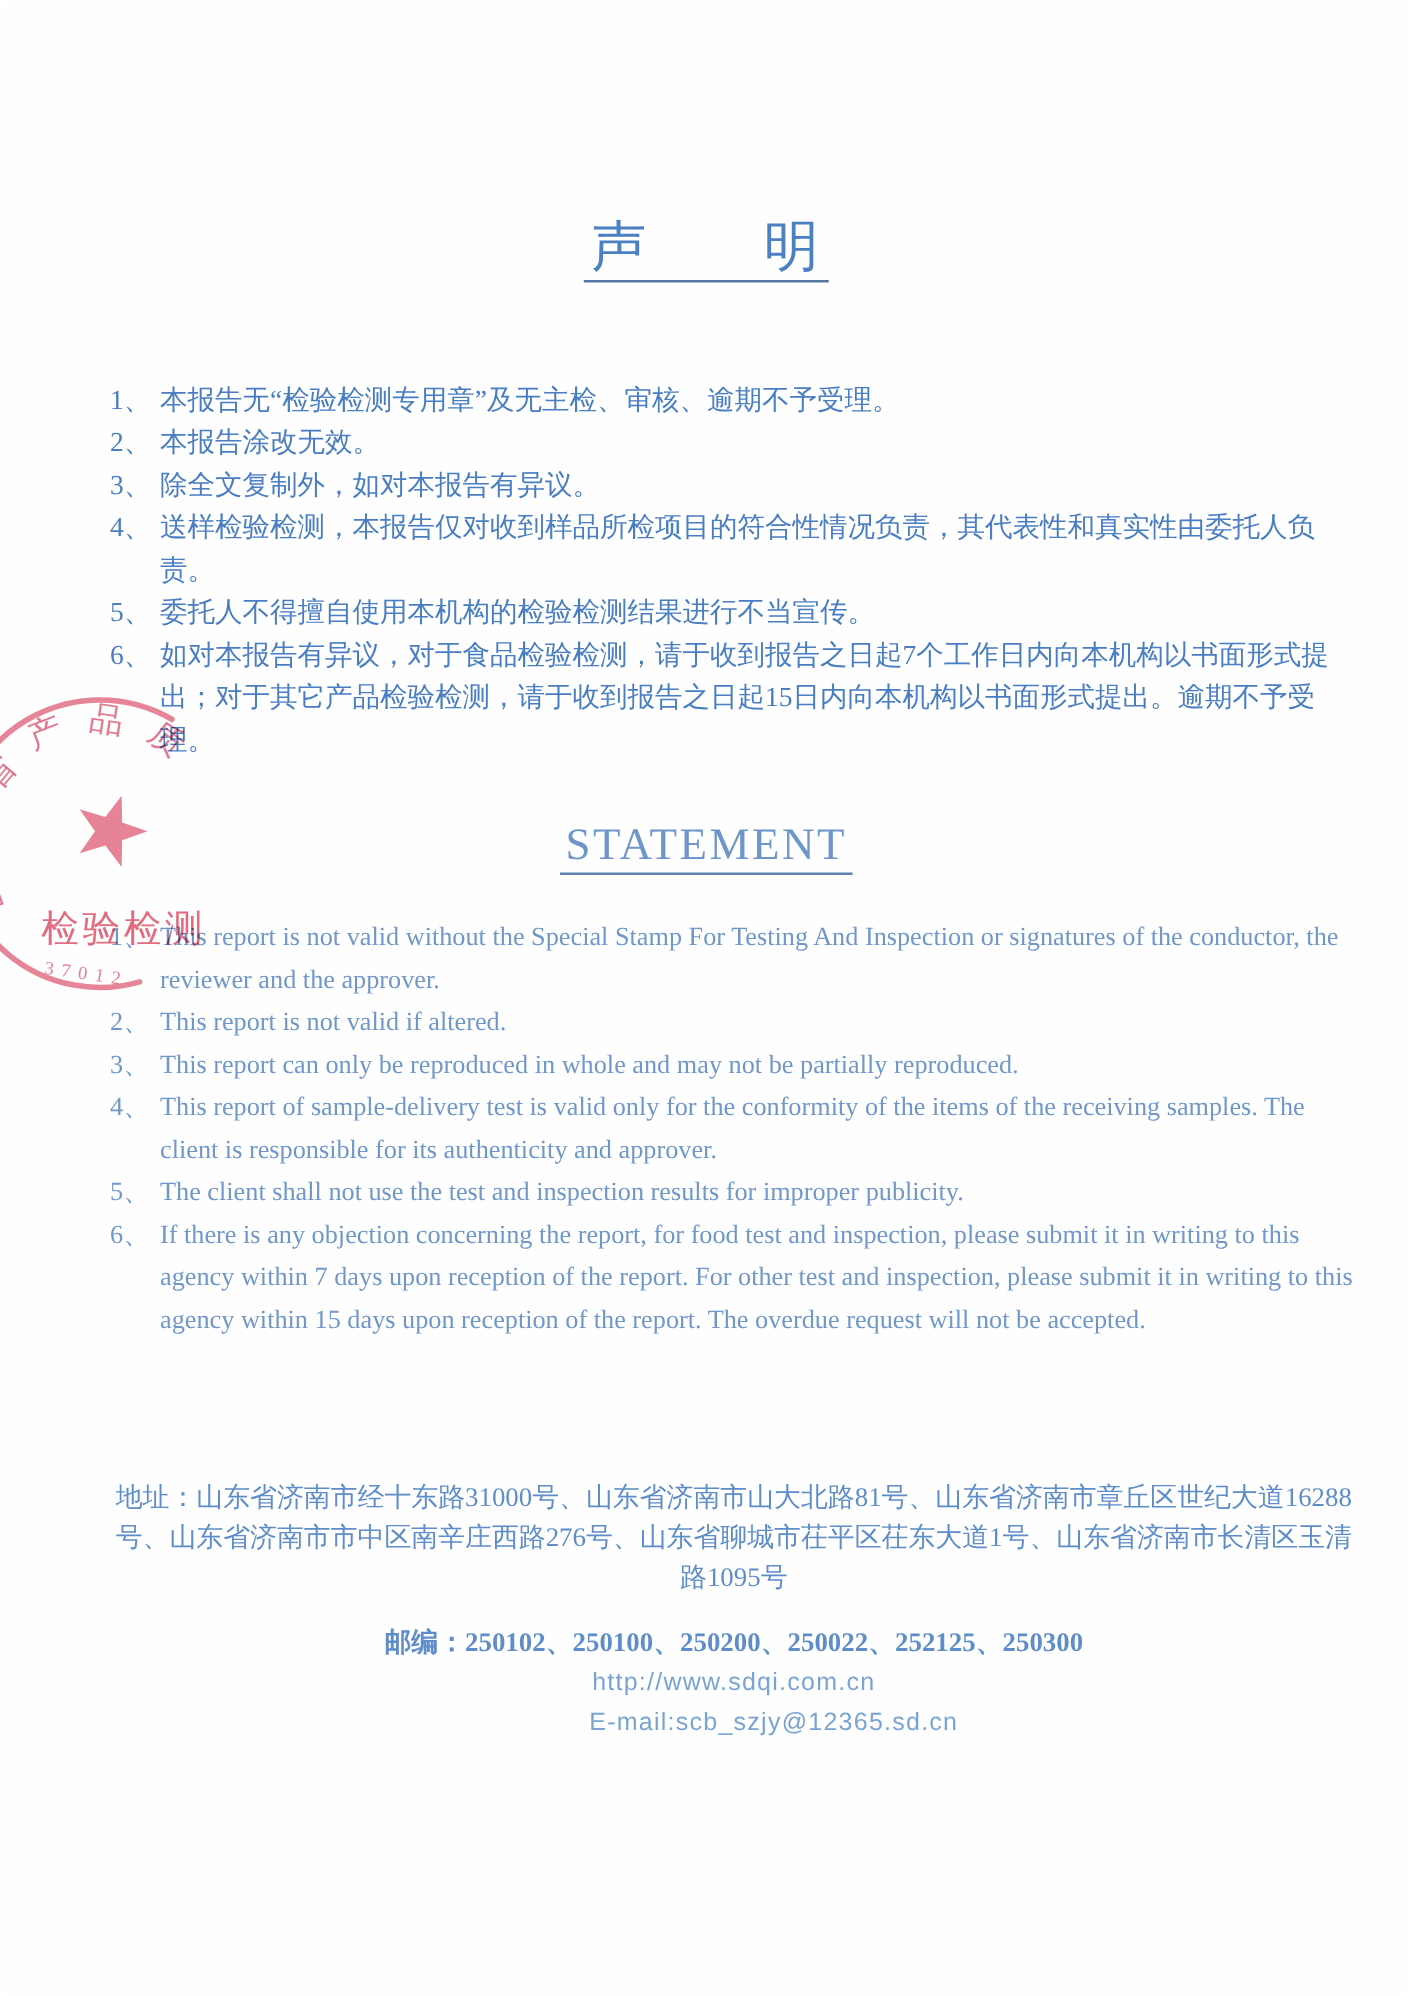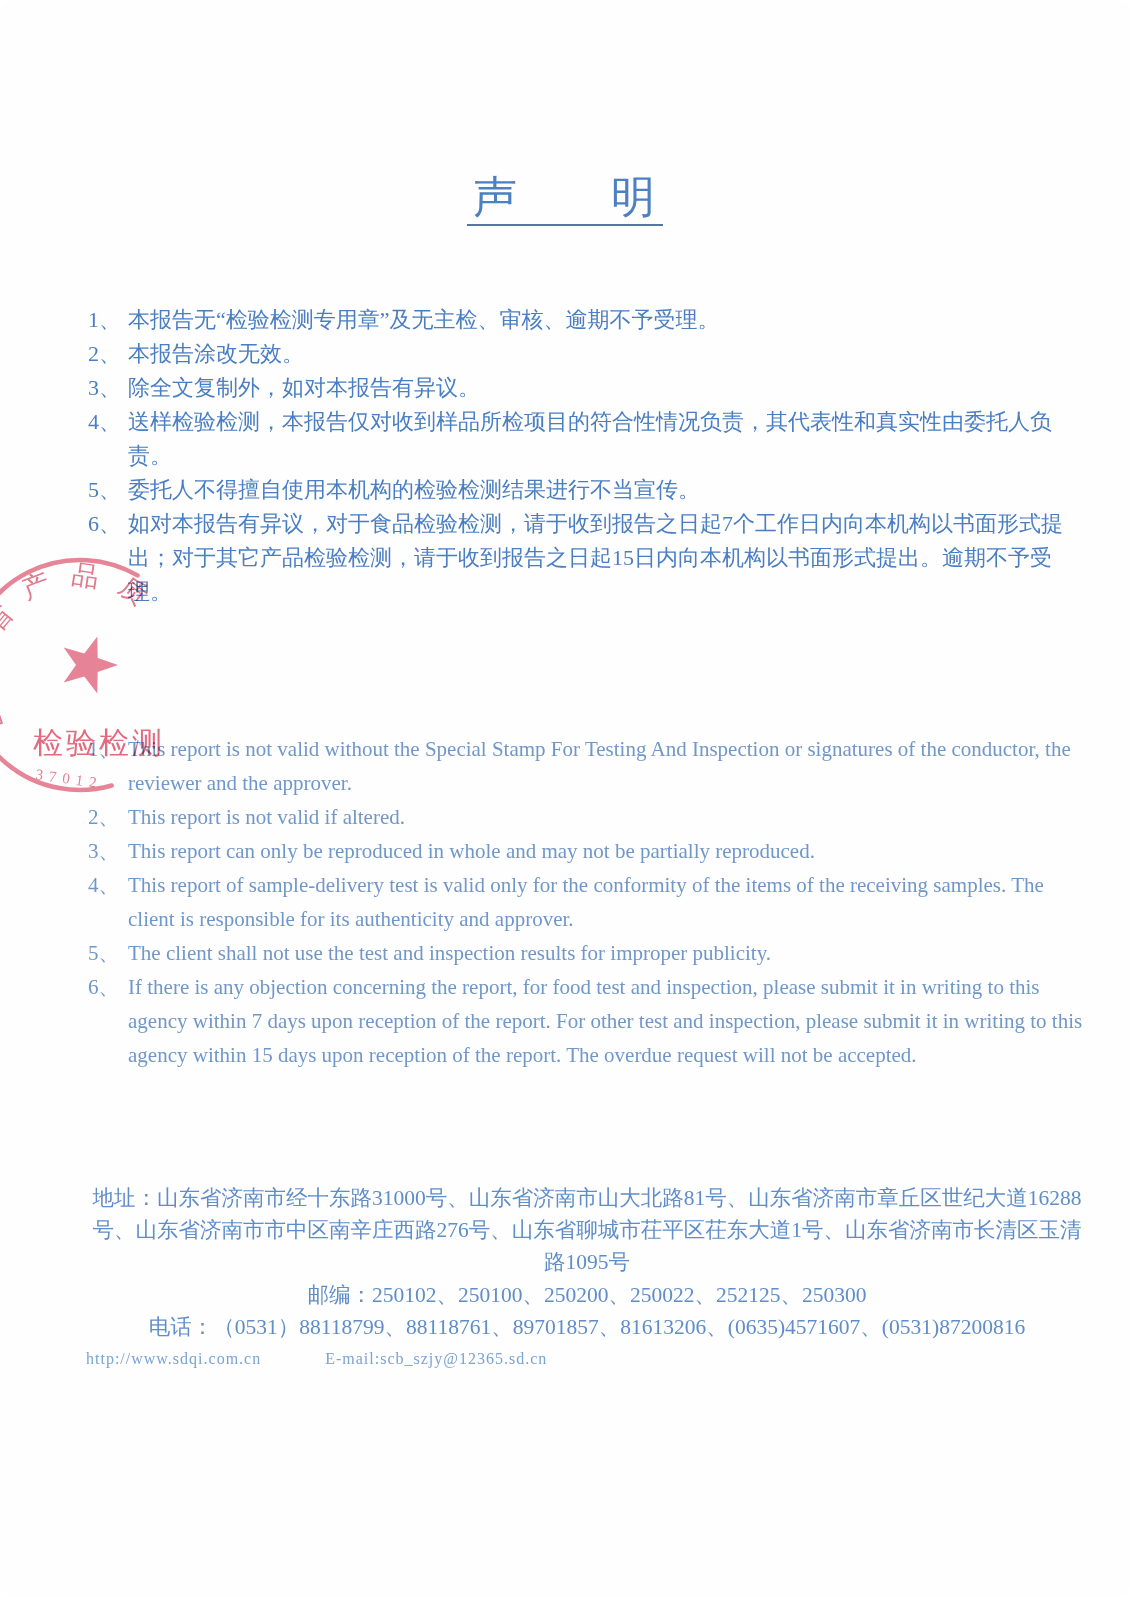--- a/index.html
+++ b/index.html
@@ -24,23 +24,23 @@
     font-size:36px;line-height:1.15;color:#6f96c9;letter-spacing:2px;}
   .title-en .u{display:inline-block;border-bottom:2px solid #5e82b4;padding:0 4px 2px 4px;}
   
   .en-list{position:absolute;top:732px;left:88px;width:996px;margin:0;padding:0;list-style:none;
     font-size:21px;line-height:34px;color:#7097ca;}
   .en-list li{display:flex;}
   
   .footer{position:absolute;top:1182px;left:86px;width:1002px;
     font-size:21.5px;line-height:32px;color:#5f8dc9;}
   .footer p{margin:0;text-align:center;}
-  .footer p.gap{margin-top:1px;}
-  .web-line{display:flex;font-family:Liberation Serif, serif;
-    font-size:16px;color:#79a3d3;letter-spacing:1px;}
+  .footer p.gap{margin-top:20px;font-weight:bold;}
+  .web-line{display:flex;font-family:Liberation Sans, sans-serif;
+    font-size:20px;color:#79a3d3;letter-spacing:1px;flex-direction:column;}
   .email{margin-left:64px;}
   
   .stamp{position:absolute;left:-45px;top:545px;width:280px;height:280px;
     mix-blend-mode:multiply;opacity:.92;pointer-events:none;}
 </style>
 </head>
 <body>
 
 <div class="page">
 
@@ -68,20 +68,23 @@
     <li>
       <span class="itm-num">5、</span>
       <span class="itm-txt">委托人不得擅自使用本机构的检验检测结果进行不当宣传。</span>
     </li>
     <li>
       <span class="itm-num">6、</span>
       <span class="itm-txt">如对本报告有异议，对于食品检验检测，请于收到报告之日起7个工作日内向本机构以书面形式提出；对于其它产品检验检测，请于收到报告之日起15日内向本机构以书面形式提出。逾期不予受理。</span>
     </li>
   </ol>
 
+  <div class="title-en">
+    <span class="u">STATEMENT</span>
+  </div>
 
   <ol class="en-list">
     <li>
       <span class="itm-num">1、</span>
       <span class="itm-txt">This report is not valid without the Special Stamp For Testing And Inspection or signatures of the conductor, the reviewer and the approver.</span>
     </li>
     <li>
       <span class="itm-num">2、</span>
       <span class="itm-txt">This report is not valid if altered.</span>
     </li>
@@ -99,21 +102,20 @@
     </li>
     <li>
       <span class="itm-num">6、</span>
       <span class="itm-txt">If there is any objection concerning the report, for food test and inspection, please submit it in writing to this agency within 7 days upon reception of the report. For other test and inspection, please submit it in writing to this agency within 15 days upon reception of the report. The overdue request will not be accepted.</span>
     </li>
   </ol>
 
   <div class="footer">
     <p><span>地址：</span><span>山东省济南市经十东路31000号、山东省济南市山大北路81号、山东省济南市章丘区世纪大道16288号、山东省济南市市中区南辛庄西路276号、山东省聊城市茌平区茌东大道1号、山东省济南市长清区玉清路1095号</span></p>
     <p class="gap"><span>邮编：</span><span>250102、250100、250200、250022、252125、250300</span></p>
-    <p><span>电话：</span><span>（0531）88118799、88118761、89701857、81613206、(0635)4571607、(0531)87200816</span></p>
     <p class="web-line">
       <span>http://www.sdqi.com.cn</span>
       <span class="email">E-mail:scb_szjy@12365.sd.cn</span>
     </p>
   </div>
 
   <svg class="stamp" viewBox="0 0 280 280" xmlns="http://www.w3.org/2000/svg" aria-hidden="true">
 
     <path d="M 182.5 30.4 A 115 115 0 1 0 156.7 240.5" fill="none" stroke="#e0647c" stroke-width="4.5" stroke-linecap="round" opacity="0.85"></path>
 

